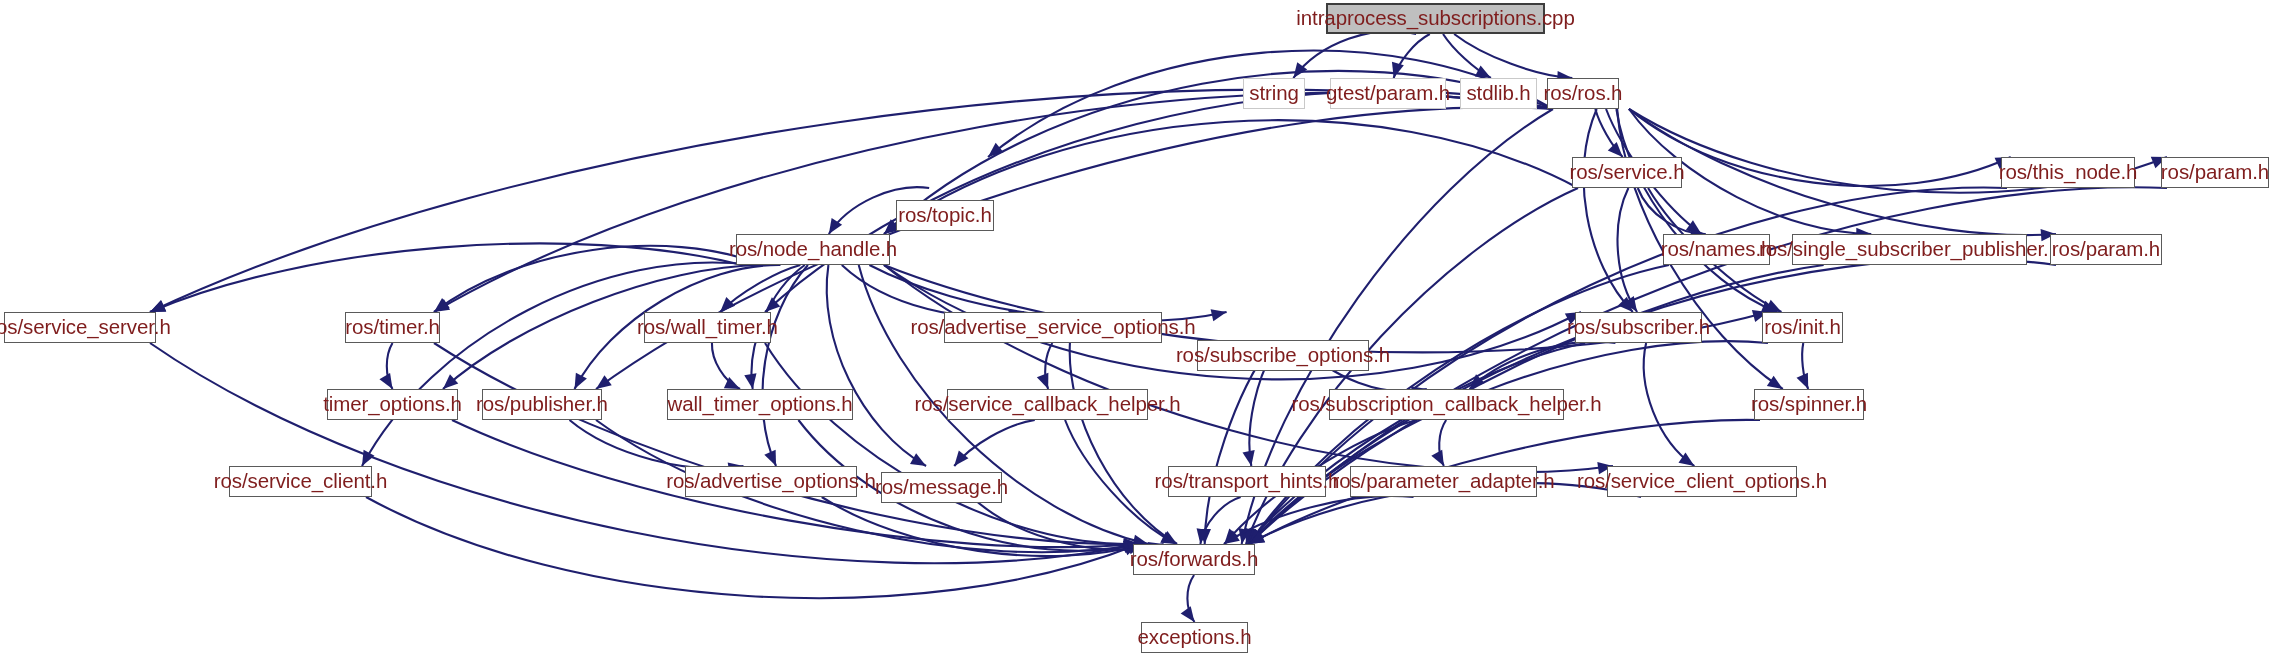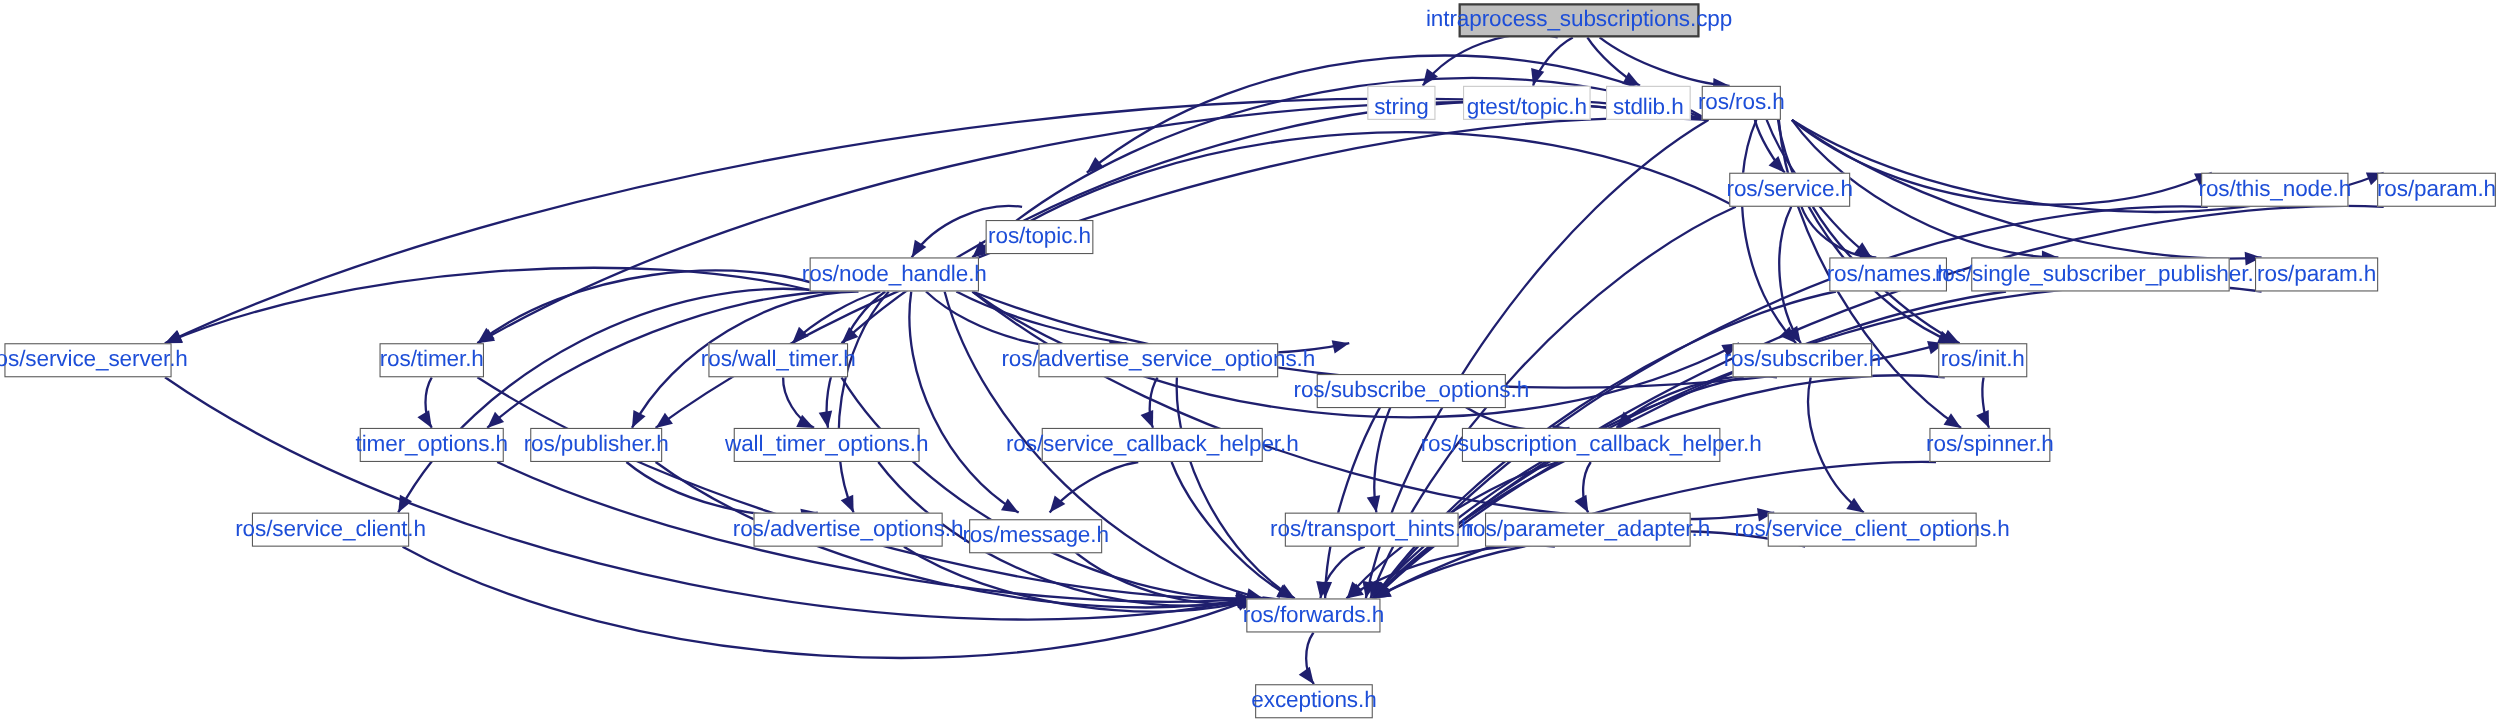--- a/index.html
+++ b/index.html
@@ -32,34 +32,33 @@
     stroke: none;
   }
   .gnode {
     position: absolute;
     box-sizing: border-box;
     display: flex;
     align-items: center;
     justify-content: center;
     background: #ffffff;
     border: 1.6px solid #5a5a5a;
-    color: #1d4ed8;
+    color: #7f1d1d;
     font-size: 20.5px;
     line-height: 1;
     white-space: nowrap;
     letter-spacing: -0.1px;
     z-index: 5;
   }
   .gnode.root {
     background: #bfbfbf;
     border: 2.6px solid #3d3d3d;
   }
   .gnode.sys {
     border: 1.6px solid #c9c9c9;
-    align-items: flex-end;
   }
 </style>
 </head>
 <body>
 
 <div id="graph-root">
   <svg id="edge-layer" viewBox="0 0 2275 659" preserveAspectRatio="none" aria-hidden="true">
       <path class="edge-path" d="M 1416.12 34 C 1374.163844 23.218318240000045, 1318.9308440000002 43.01831824000005, 1293.38 78"></path>
       <polygon class="arrow-head" points="1293.38,78 1297.220693346673,62.2301212871873 1307.2340737600155,69.54395835795174"></polygon>
       <path class="edge-path" d="M 1429.8 34 C 1414.696868 41.853629200000015, 1398.451868 61.65362920000002, 1393.7 78"></path>
@@ -216,21 +215,21 @@
       <polygon class="arrow-head" points="1194.44,622 1180.6549895577189,613.4318329202681 1190.727380537193,606.1994792261651"></polygon>
     </svg>
   <div id="node-layer">
       <div class="gnode root" style="left: 1326px; top: 3px; width: 219px; height: 31px;">
         <span>intraprocess_subscriptions.cpp</span>
       </div>
       <div class="gnode sys" style="left: 1243px; top: 78px; width: 62px; height: 31px;">
         <span>string</span>
       </div>
       <div class="gnode sys" style="left: 1330px; top: 78px; width: 116px; height: 31px;">
-        <span>gtest/topic.h</span>
+        <span>gtest/param.h</span>
       </div>
       <div class="gnode sys" style="left: 1460px; top: 78px; width: 77px; height: 31px;">
         <span>stdlib.h</span>
       </div>
       <div class="gnode" style="left: 1547px; top: 78px; width: 72px; height: 31px;">
         <span>ros/ros.h</span>
       </div>
       <div class="gnode" style="left: 896px; top: 157px; width: 98px; height: 31px; margin-top: 43px;">
         <span>ros/topic.h</span>
       </div>
@@ -275,21 +274,21 @@
       </div>
       <div class="gnode" style="left: 1762px; top: 312px; width: 81px; height: 31px;">
         <span>ros/init.h</span>
       </div>
       <div class="gnode" style="left: 327px; top: 389px; width: 131px; height: 31px;">
         <span>timer_options.h</span>
       </div>
       <div class="gnode" style="left: 482px; top: 389px; width: 120px; height: 31px;">
         <span>ros/publisher.h</span>
       </div>
-      <div class="gnode" style="left: 667px; top: 389px; width: 169px; height: 31px;">
+      <div class="gnode" style="left: 667px; top: 389px; width: 186px; height: 31px;">
         <span>wall_timer_options.h</span>
       </div>
       <div class="gnode" style="left: 947px; top: 389px; width: 201px; height: 31px;">
         <span>ros/service_callback_helper.h</span>
       </div>
       <div class="gnode" style="left: 1329px; top: 389px; width: 235px; height: 31px;">
         <span>ros/subscription_callback_helper.h</span>
       </div>
       <div class="gnode" style="left: 1754px; top: 389px; width: 110px; height: 31px;">
         <span>ros/spinner.h</span>

